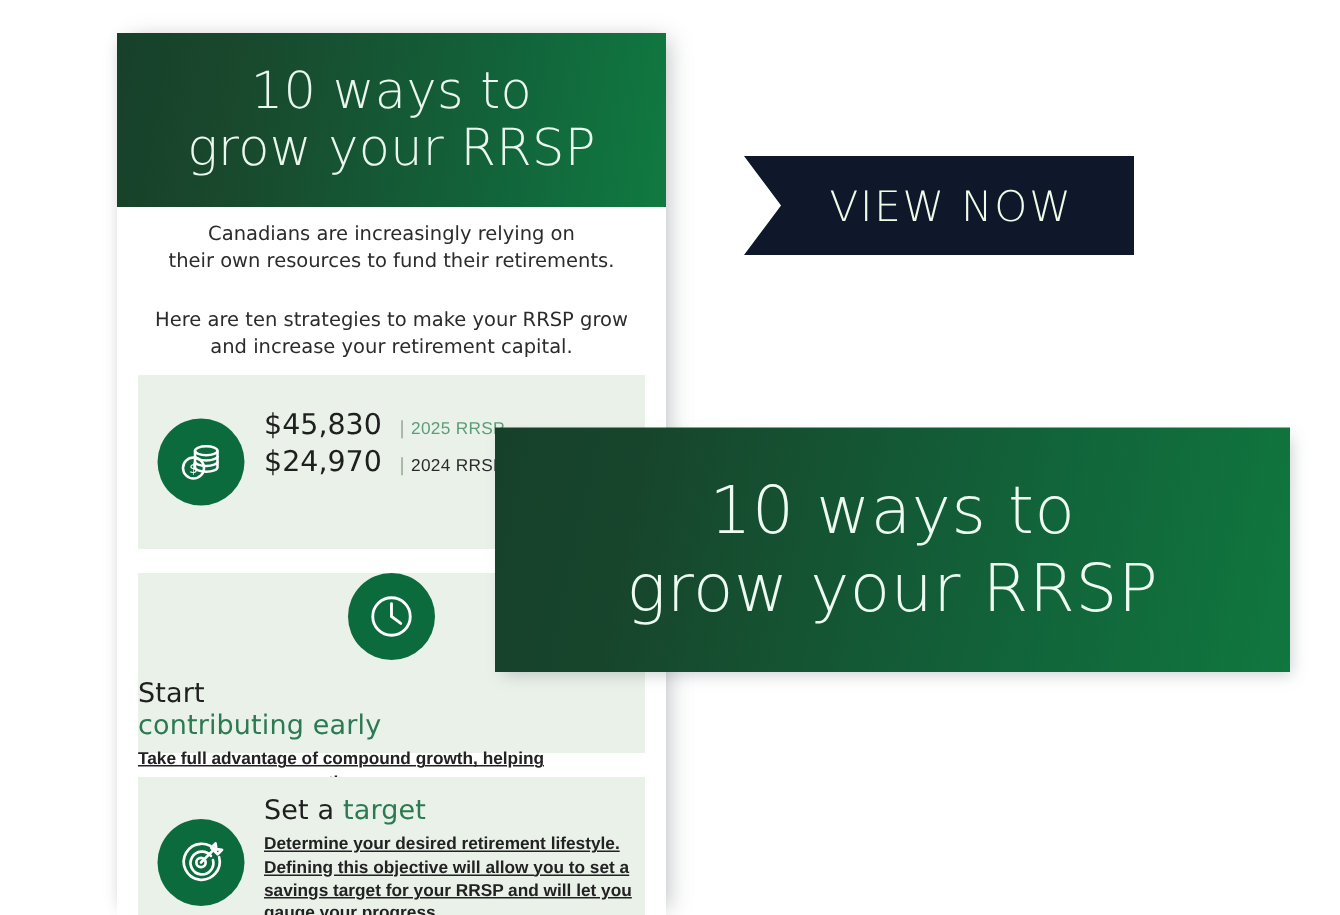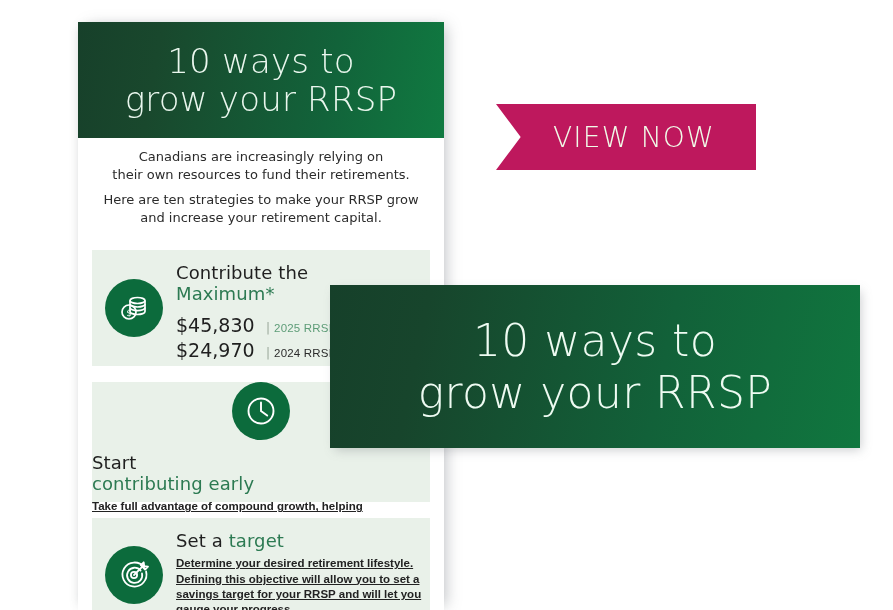--- a/index.html
+++ b/index.html
@@ -61,21 +61,21 @@
     text-align: center;
     color: #2b2b2b;
     font-size: 13px;
     line-height: 1.42;
     font-family: "DejaVu Sans", sans-serif;
   }
   .intro-para {
     white-space: pre-line;
     margin: 0;
   }
-  #intro-para-2 { margin-top: 6px; }
+  #intro-para-2 { margin-top: 20px; }
 
   
   .tip-card {
     position: absolute;
     left: 14px;
     width: 338px;
     background: #e9f1e9;
     display: flex;
     align-items: flex-start;
   }
@@ -154,21 +154,21 @@
   .amount-label.accent { color: #5d9c77; }
   .amount-label.dark   { color: #2b2b2b; }
 
   
   #view-now-button {
     position: absolute;
     left: 496px;
     top: 104px;
     width: 260px;
     height: 66px;
-    background: #be185d;
+    background: #0f172a;
     clip-path: polygon(0% 0%, 100% 0%, 100% 100%, 0% 100%, 9.5% 50%);
     display: flex;
     align-items: center;
     justify-content: center;
     cursor: pointer;
     filter: drop-shadow(2px 3px 4px rgba(110,115,110,0.35));
   }
   #view-now-label {
     color: #f0fbe8;
     font-size: 28px;
@@ -228,24 +228,20 @@
             <path d="M13 9.5v11c0 1.66 3.36 3 7.5 3s7.5-1.34 7.5-3v-11"></path>
             <path d="M13 13c0 1.66 3.36 3 7.5 3s7.5-1.34 7.5-3"></path>
             <path d="M13 16.6c0 1.66 3.36 3 7.5 3s7.5-1.34 7.5-3"></path>
             <circle cx="12" cy="21" r="7"></circle>
           </g>
           <text x="12" y="24.6" text-anchor="middle" font-size="9" font-family="DejaVu Sans, sans-serif" fill="#ffffff">$</text>
         </svg>
       </div>
     </div>
     <div class="tip-body">
-      <div class="tip-title">
-        <span>Contribute the</span><br>
-        <span class="tip-title-accent">Maximum*</span>
-      </div>
       <div class="amount-rows">
         <div class="amount-row">
           <span class="amount-value">$45,830</span>
           <span class="amount-sep">|</span>
           <span class="amount-label accent">2025 RRSP</span>
         </div>
         <div class="amount-row">
           <span class="amount-value">$24,970</span>
           <span class="amount-sep">|</span>
           <span class="amount-label dark">2024 RRSP</span>

